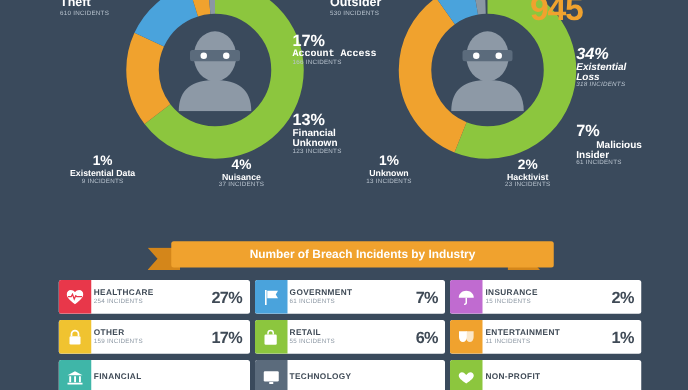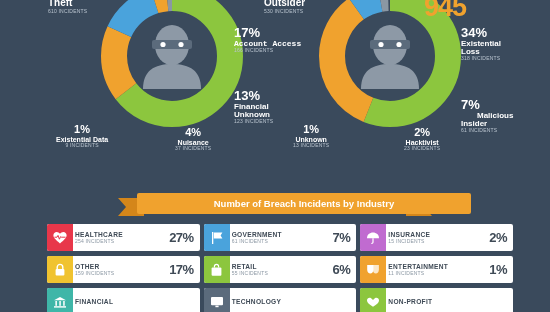--- a/index.html
+++ b/index.html
@@ -20,21 +20,21 @@
   .lbl{position:absolute;line-height:1.05;}
   .pct{font-weight:bold;}
   .lname{font-weight:bold;}
   .linc{font-size:5px;color:#b9c4cf;letter-spacing:.2px;}
   .big945{
     position:absolute;font-weight:bold;color:#f0a22e;
     font-size:27px;letter-spacing:-1px;
   }
   
   .ribbon{
-    position:absolute;left:137px;top:193px;width:334px;height:21px;
+    position:absolute;left:137px;top:193px;width:306px;height:21px;
     background:#f0a22e;border-radius:2px;
     display:flex;align-items:center;justify-content:center;
     font-weight:bold;font-size:9.5px;color:#ffffff;
     z-index:3;
   }
   .ribbon-tail{
     position:absolute;top:198px;width:26px;height:18px;background:#d4861a;z-index:2;
   }
   .ribbon-tail.l{left:118px;clip-path:polygon(0 0,100% 0,100% 100%,0 100%,8px 50%);}
   .ribbon-tail.r{left:406px;clip-path:polygon(0 0,100% 0,calc(100% - 8px) 50%,100% 100%,0 100%);}
@@ -129,21 +129,21 @@
   </svg>
 </div>
 
 <div class="lbl" style="left:264px;top:-2px;text-align:left;">
   <div class="lname" style="font-size:10px;">Outsider</div>
   <div class="linc">530 INCIDENTS</div>
 </div>
 
 <div class="big945" style="left:424px;top:-8px;">945</div>
 
-<div class="lbl" style="left:461px;top:26px;">
+<div class="lbl" style="left:461px;top:36px;font-style:italic;">
   <div class="pct" style="font-size:13px;">34%</div>
   <div class="lname" style="font-size:8px;">Existential</div>
   <div class="lname" style="font-size:8px;">Loss</div>
   <div class="linc">318 INCIDENTS</div>
 </div>
 
 <div class="lbl" style="left:461px;top:98px;">
   <div class="pct" style="font-size:13px;">7%</div>
   <div class="lname" style="font-size:8px;padding-left:16px;">Malicious</div>
   <div class="lname" style="font-size:8px;">Insider</div>

